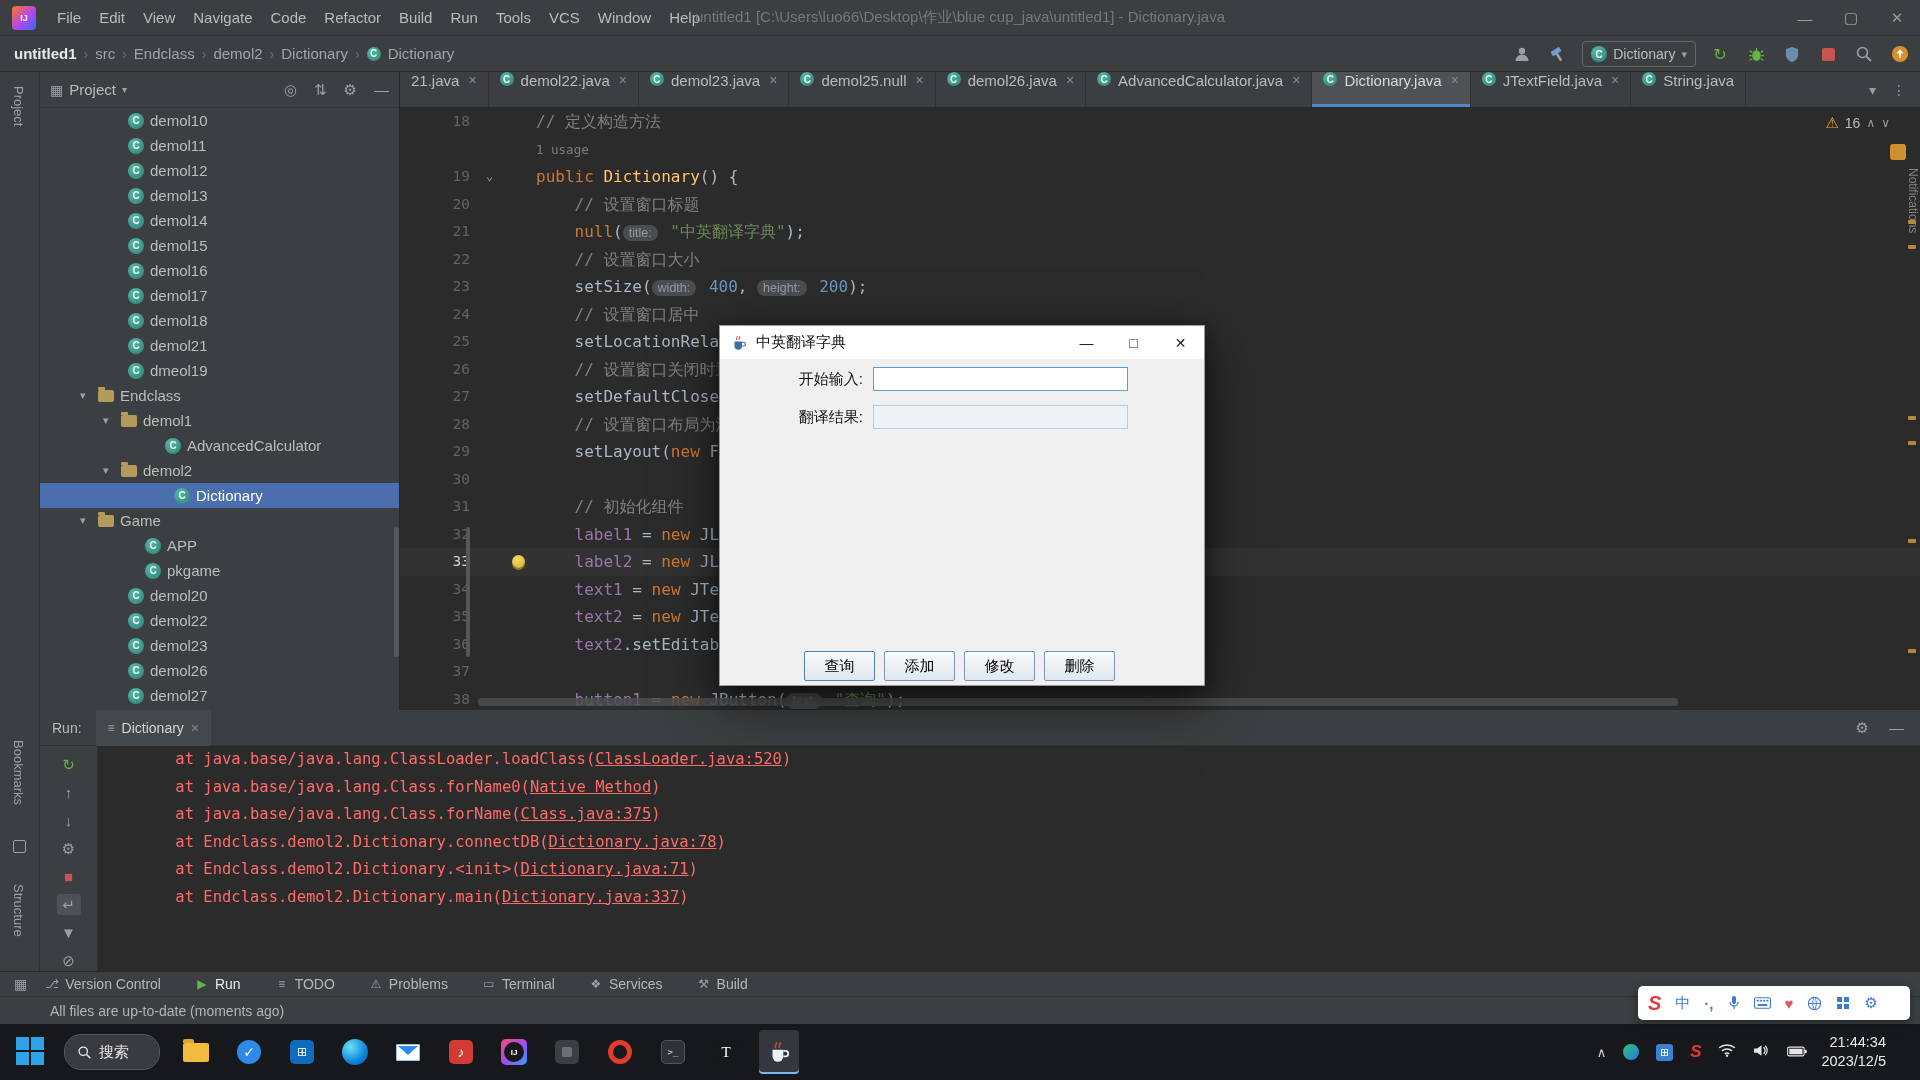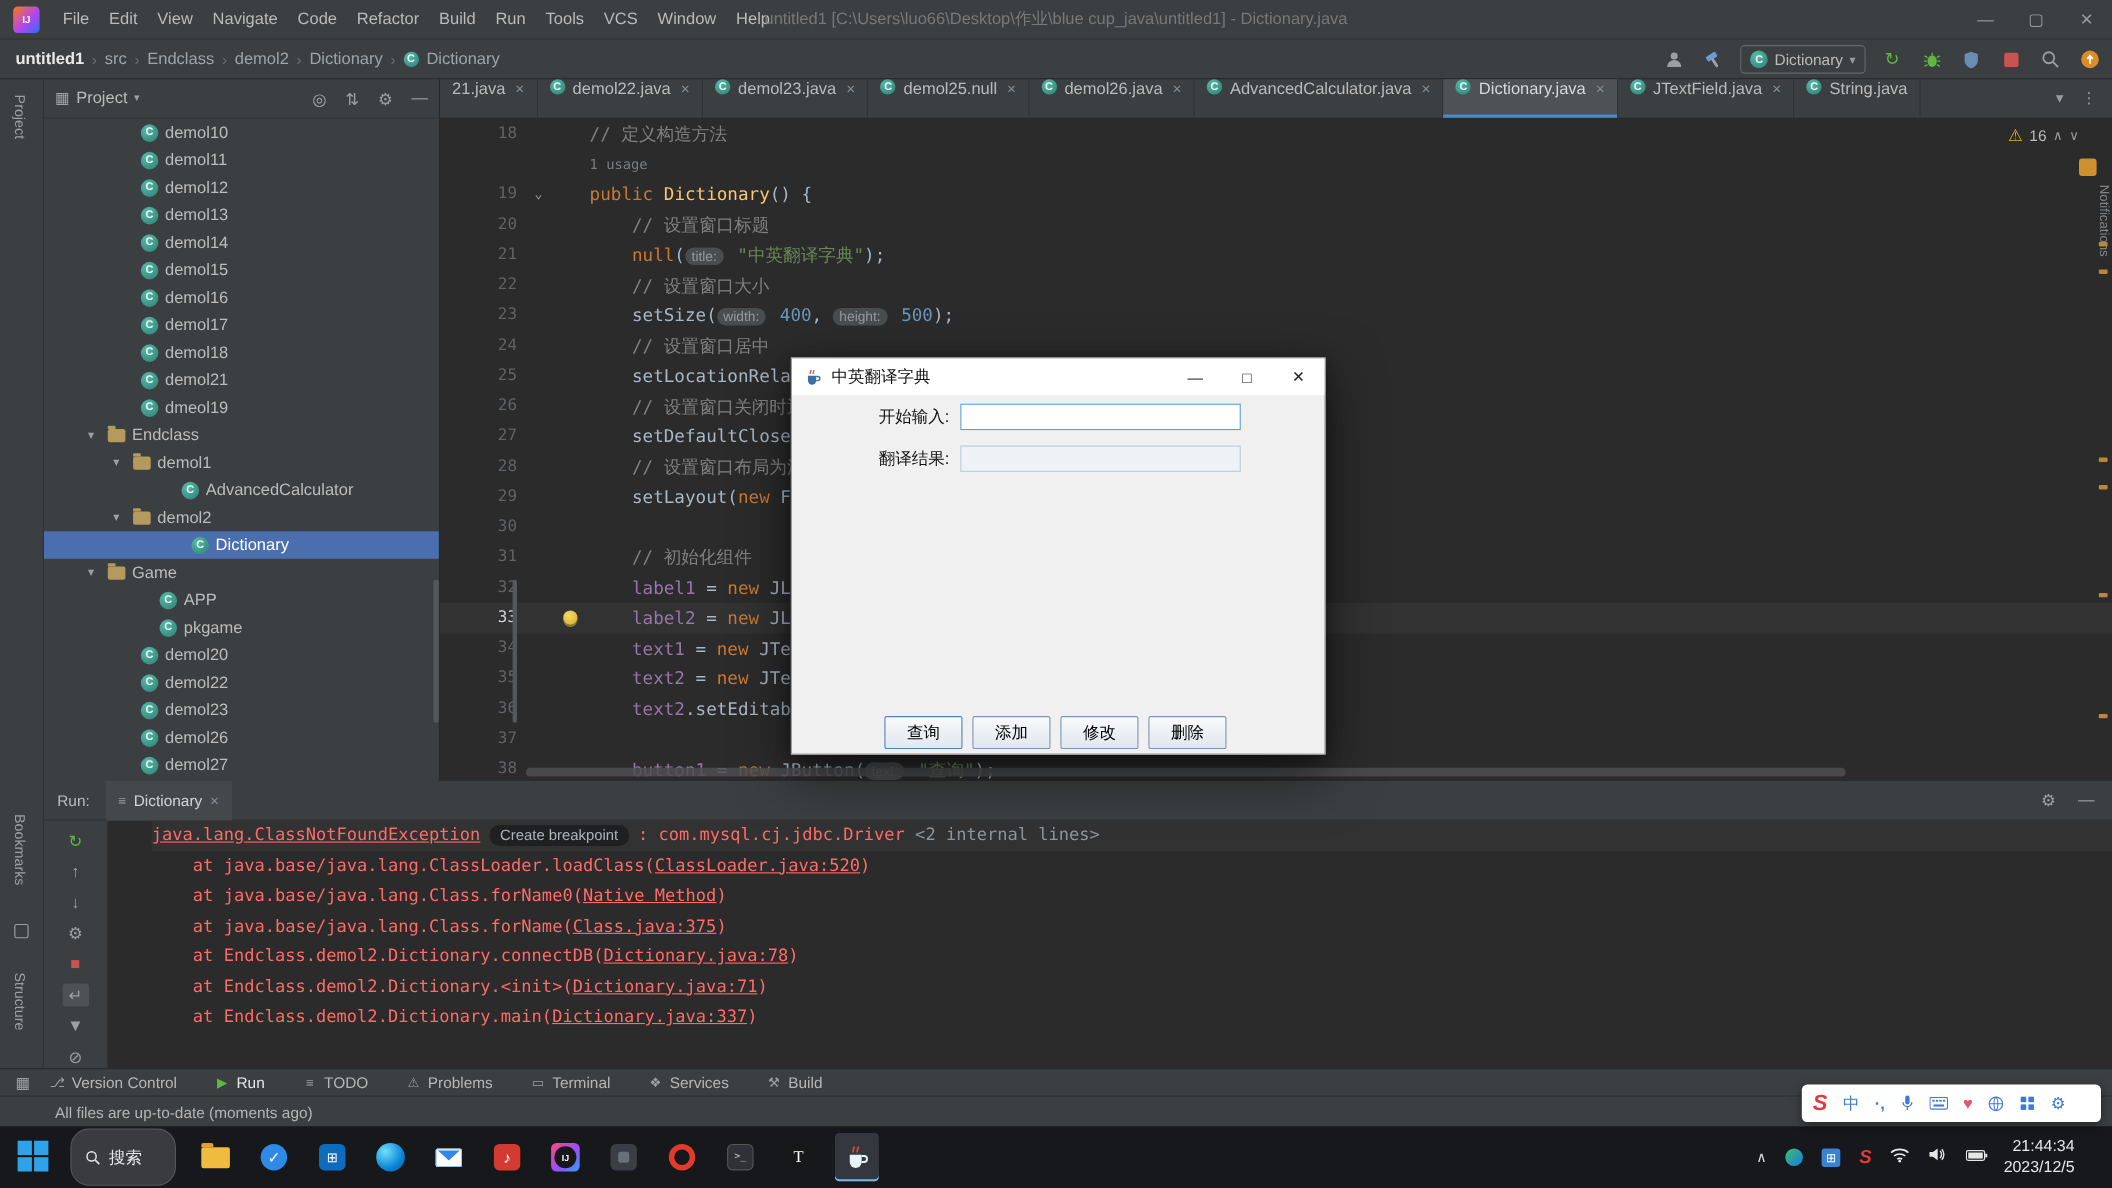--- a/index.html
+++ b/index.html
@@ -110,21 +110,21 @@
   .dlg-field.ro{background:#eef1f5;border:1px solid #b6cce0}
   #dlg-btns{position:absolute;left:84px;top:325px;display:flex;gap:9px}
   .dlg-btn{width:71px;height:30px;border:1px solid #7b96b4;border-radius:2px;background:linear-gradient(#f9fafb,#e0e7ee);
     font-size:15px;color:#000;font-family:inherit}
   .dlg-btn.first{border-color:#4f83b3}
 
   
   #taskbar{position:absolute;left:0;top:1024px;width:1920px;height:56px;background:#16181c;display:flex;align-items:center;padding:0 34px 0 16px;z-index:40}
   #start{width:30px;height:30px;display:grid;grid-template-columns:13px 13px;grid-template-rows:13px 13px;gap:2px;margin-right:18px}
   #start span{background:#2ea3e8}
-  #tb-search{height:52px;width:96px;border-radius:17px;background:#3a3b40;border:1px solid #55565a;display:flex;align-items:center;gap:7px;padding:0 12px;color:#e6e6e6;font-size:15px;margin-right:16px}
+  #tb-search{height:36px;width:96px;border-radius:17px;background:#3a3b40;border:1px solid #55565a;display:flex;align-items:center;gap:7px;padding:0 12px;color:#e6e6e6;font-size:15px;margin-right:16px}
   #tb-apps{display:flex;gap:13px;align-items:center}
   .app{width:40px;height:44px;display:flex;align-items:center;justify-content:center;border-radius:4px}
   .app.active{background:#34373e;box-shadow:inset 0 -2px 0 #76b9ed}
   .tb-folder{width:26px;height:19px;background:#f0bb3e;border-radius:2px;position:relative}
   .tb-folder::before{content:"";position:absolute;left:0;top:-4px;width:11px;height:4px;background:#d9a430;border-radius:2px 2px 0 0}
   .circ{border-radius:50%;display:flex;align-items:center;justify-content:center}
   #tb-tray{margin-left:auto;display:flex;align-items:center;gap:17px;color:#d9d9d9}
   #tb-time{text-align:right;font-size:14.5px;color:#e8e8e8;line-height:19px;margin-left:14px}
 
   
@@ -389,21 +389,21 @@
         <span>⋮</span>
       </div>
     </div>
     <div id="code" class="mono">
         <div class="cl"><span class="ln">18</span><span class="ct"><span class="cmt">// 定义构造方法</span></span></div>
         <div class="inlay">1 usage</div>
         <div class="cl"><span class="ln">19</span><span class="gut-ic" style="left: 86px;">⌄</span><span class="ct"><span class="kw">public </span><span class="decl">Dictionary</span><span class="pln">() {</span></span></div>
         <div class="cl"><span class="ln">20</span><span class="ct"><span class="cmt">    // 设置窗口标题</span></span></div>
         <div class="cl"><span class="ln">21</span><span class="ct"><span class="pln">    </span><span class="kw">null</span><span class="pln">(</span><span class="hint">title:</span><span class="pln"> </span><span class="str">"中英翻译字典"</span><span class="pln">);</span></span></div>
         <div class="cl"><span class="ln">22</span><span class="ct"><span class="cmt">    // 设置窗口大小</span></span></div>
-        <div class="cl"><span class="ln">23</span><span class="ct"><span class="pln">    setSize(</span><span class="hint">width:</span><span class="pln"> </span><span class="num">400</span><span class="pln">, </span><span class="hint">height:</span><span class="pln"> </span><span class="num">500</span><span class="pln">);</span></span></div>
+        <div class="cl"><span class="ln">23</span><span class="ct"><span class="pln">    setSize(</span><span class="hint">width:</span><span class="pln"> </span><span class="num">400</span><span class="pln">, </span><span class="hint">height:</span><span class="pln"> </span><span class="num">200</span><span class="pln">);</span></span></div>
         <div class="cl"><span class="ln">24</span><span class="ct"><span class="cmt">    // 设置窗口居中</span></span></div>
         <div class="cl"><span class="ln">25</span><span class="ct"><span class="pln">    setLocationRelativeTo(</span><span class="kw">null</span><span class="pln">);</span></span></div>
         <div class="cl"><span class="ln">26</span><span class="ct"><span class="cmt">    // 设置窗口关闭时退出程序</span></span></div>
         <div class="cl"><span class="ln">27</span><span class="ct"><span class="pln">    setDefaultCloseOperation(JFrame.EXIT_ON_CLOSE);</span></span></div>
         <div class="cl"><span class="ln">28</span><span class="ct"><span class="cmt">    // 设置窗口布局为流式布局</span></span></div>
         <div class="cl"><span class="ln">29</span><span class="ct"><span class="pln">    setLayout(</span><span class="kw">new </span><span class="pln">FlowLayout());</span></span></div>
         <div class="cl"><span class="ln">30</span><span class="ct"></span></div>
         <div class="cl"><span class="ln">31</span><span class="ct"><span class="cmt">    // 初始化组件</span></span></div>
         <div class="cl"><span class="ln">32</span><span class="ct"><span class="pln">    </span><span class="fld">label1</span><span class="pln"> = </span><span class="kw">new </span><span class="pln">JLabel();</span></span></div>
         <div class="cl cur"><span class="ln">33</span><span class="bulb"></span><span class="ct"><span class="pln">    </span><span class="fld">label2</span><span class="pln"> = </span><span class="kw">new </span><span class="pln">JLabel();</span></span></div>
@@ -448,21 +448,20 @@
         <span class="rt" style="color: rgb(98, 181, 67);">↻</span>
         <span class="rt" style="color: rgb(157, 160, 163);">↑</span>
         <span class="rt" style="color: rgb(157, 160, 163);">↓</span>
         <span class="rt" style="color: rgb(157, 160, 163);">⚙</span>
         <span class="rt" style="color: rgb(199, 84, 80);">■</span>
         <span class="rt on" style="color: rgb(157, 160, 163);">↵</span>
         <span class="rt" style="color: rgb(157, 160, 163);">▼</span>
         <span class="rt" style="color: rgb(157, 160, 163);">⊘</span>
       </div>
     <div id="console">
-        <div class="crow hl"><span class="lnk">java.lang.ClassNotFoundException</span><span class="cb-pill">Create breakpoint</span><span class="err">: com.mysql.cj.jdbc.Driver </span><span class="dim">&lt;2 internal lines&gt;</span></div>
         <div class="crow"><span class="err">    at java.base/java.lang.ClassLoader.loadClass(</span><span class="lnk">ClassLoader.java:520</span><span class="err">)</span></div>
         <div class="crow"><span class="err">    at java.base/java.lang.Class.forName0(</span><span class="lnk">Native Method</span><span class="err">)</span></div>
         <div class="crow"><span class="err">    at java.base/java.lang.Class.forName(</span><span class="lnk">Class.java:375</span><span class="err">)</span></div>
         <div class="crow"><span class="err">    at Endclass.demol2.Dictionary.connectDB(</span><span class="lnk">Dictionary.java:78</span><span class="err">)</span></div>
         <div class="crow"><span class="err">    at Endclass.demol2.Dictionary.&lt;init&gt;(</span><span class="lnk">Dictionary.java:71</span><span class="err">)</span></div>
         <div class="crow"><span class="err">    at Endclass.demol2.Dictionary.main(</span><span class="lnk">Dictionary.java:337</span><span class="err">)</span></div>
       </div>
     <div id="con-scroll"></div>
   </div>
 

